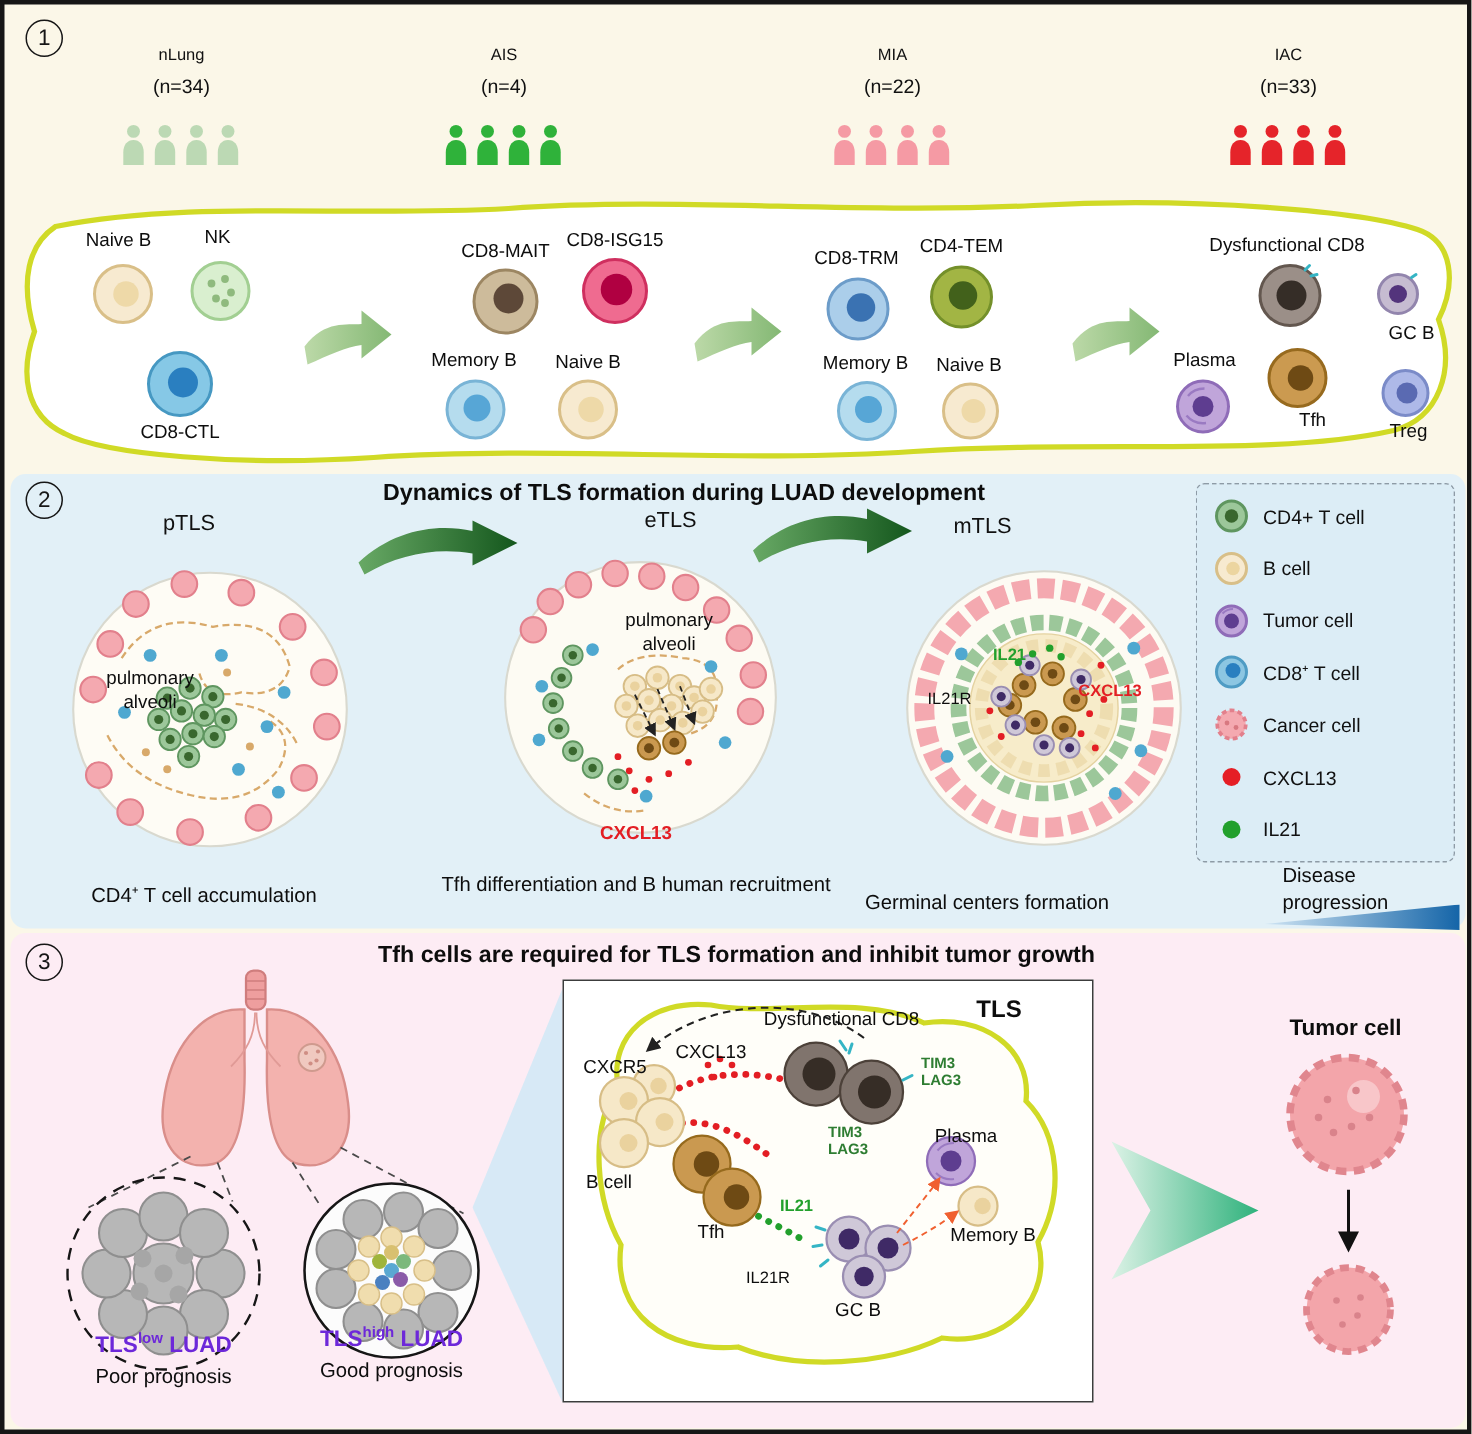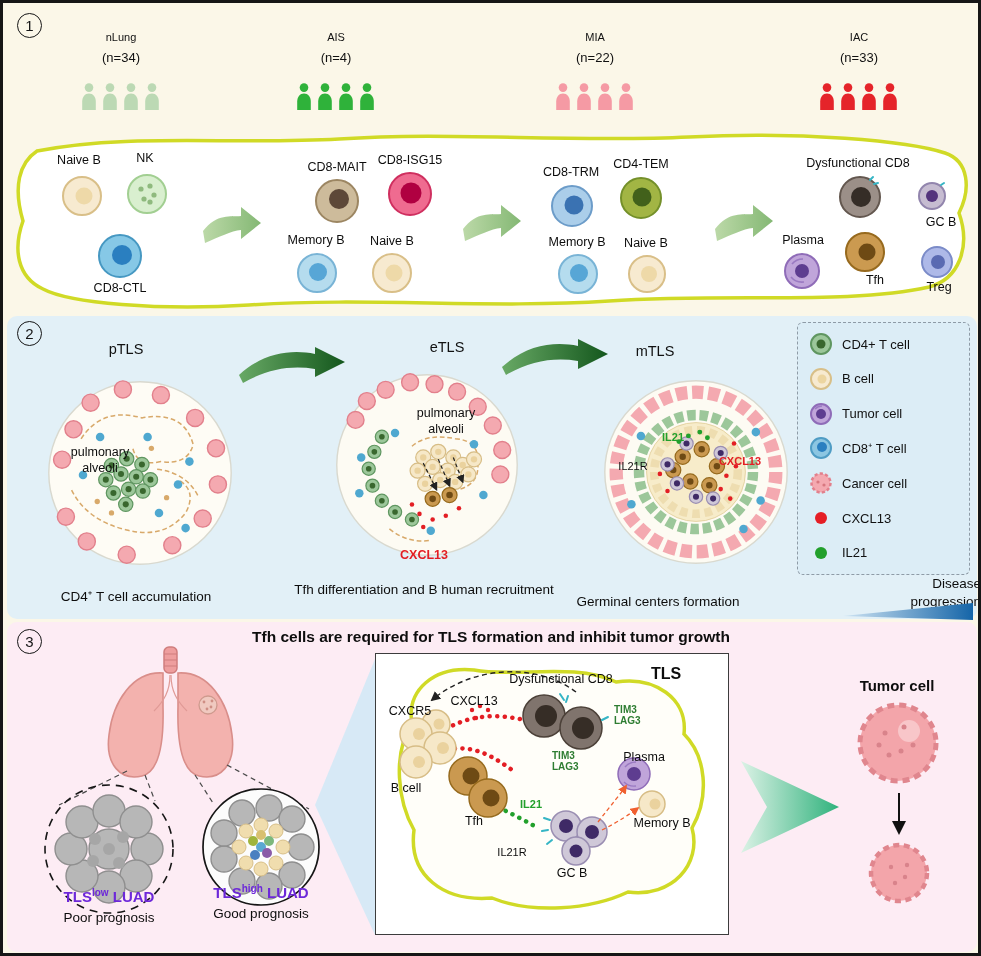--- a/index.html
+++ b/index.html
@@ -19,21 +19,21 @@
   .p2name{position:absolute;transform:translateX(-50%);font-size:14.5px;color:#111}
   .cap{position:absolute;transform:translateX(-50%);font-size:13.5px;color:#0d0d0d;text-align:center;line-height:1.3;white-space:nowrap}
   .panel2-bg{position:absolute;left:4px;top:313px;width:970px;height:303px;background:#e2f0f7;border-radius:10px}
   .panel3-bg{position:absolute;left:4px;top:619px;width:970px;height:330px;background:#fdecf4;border-radius:10px}
   .legend-box{position:absolute;left:794px;top:319px;width:173px;height:253px;border:1.8px dashed #8e9ba6;border-radius:6px;background:#dcedf6;padding:8px 10px;display:flex;flex-direction:column;justify-content:space-between}
   .legend-item{display:flex;align-items:center;gap:8px}
   .legend-item span{font-size:13px;color:#111;white-space:nowrap}
   .tls-lab{position:absolute;transform:translateX(-50%);font-size:15px;font-weight:bold;color:#6d28d9;white-space:nowrap}
   .tls-lab sup{font-size:10px}
   .tlsbox{position:absolute;left:372px;top:650px;width:354px;height:282px;background:#ffffff;border:1.5px solid #3c3c3c}
-  .dp-text{position:absolute;left:852px;top:572px;width:126px;text-align:right;font-size:13.5px;color:#0d0d0d;line-height:1.3;white-space:pre-line}
+  .dp-text{position:absolute;left:852px;top:572px;width:126px;text-align:left;font-size:13.5px;color:#0d0d0d;line-height:1.3;white-space:pre-line}
 </style>
 </head>
 <body>
 
 <div class="fig">
 
   <svg width="0" height="0" class="abs">
     <defs>
       <g id="person">
         <circle cx="8" cy="4.6" r="4.3"></circle>
@@ -226,20 +226,21 @@
   <div class="lbl" style="left:872px;top:270px">Tfh</div>
   <svg class="abs" style="left:917px;top:243px" width="34" height="34">
     <circle cx="17" cy="16" r="15" fill="#aeb9e8" stroke="#7b8bc8" stroke-width="2"></circle>
       <circle cx="18" cy="16" r="7" fill="#5a6ab2"></circle>
   </svg>
   <div class="lbl" style="left:936px;top:277px">Treg</div>
 
   <div class="badge" style="left:14px;top:318px">
       <span>2</span>
     </div>
+  <div class="ptitle" style="left:453px;top:317px">Dynamics of TLS formation during LUAD development</div>
 
   <div class="p2name" style="left:123px;top:338px">pTLS</div>
   <div class="p2name" style="left:444px;top:336px">eTLS</div>
   <div class="p2name" style="left:652px;top:340px">mTLS</div>
 
   <svg class="abs" style="left:234px;top:342px" width="112" height="40">
     <path d="M2,30 C26,8 54,4 78,9 L78,2 L108,17 L78,32 L78,24 C54,20 30,24 6,38 Z" fill="url(#gDkGreen)"></path>
   </svg>
   <svg class="abs" style="left:497px;top:334px" width="112" height="40">
     <path d="M2,30 C26,8 54,4 78,9 L78,2 L108,17 L78,32 L78,24 C54,20 30,24 6,38 Z" fill="url(#gDkGreen)"></path>

